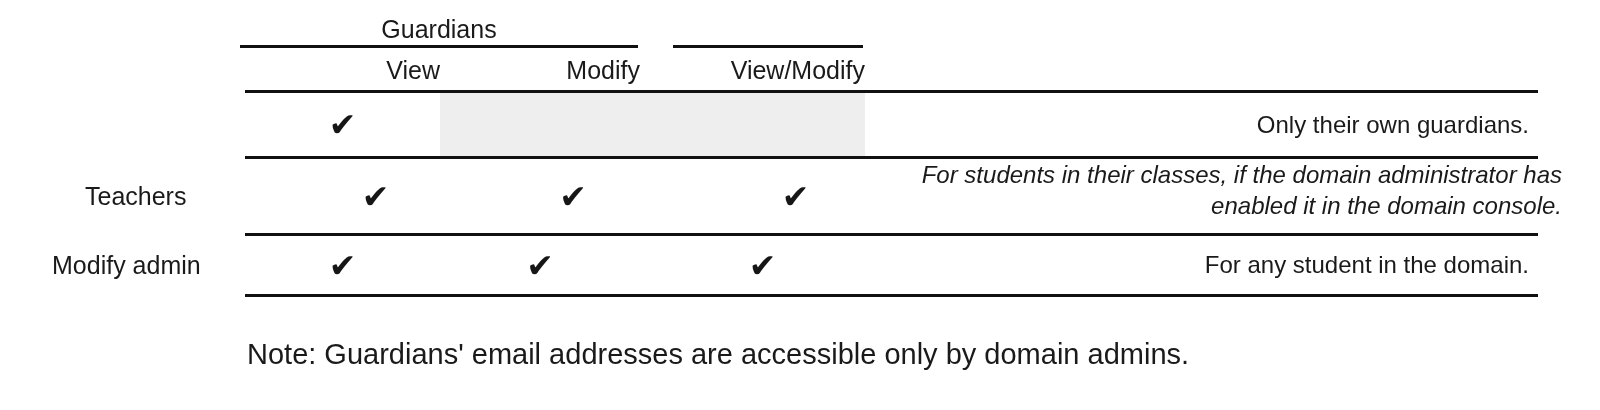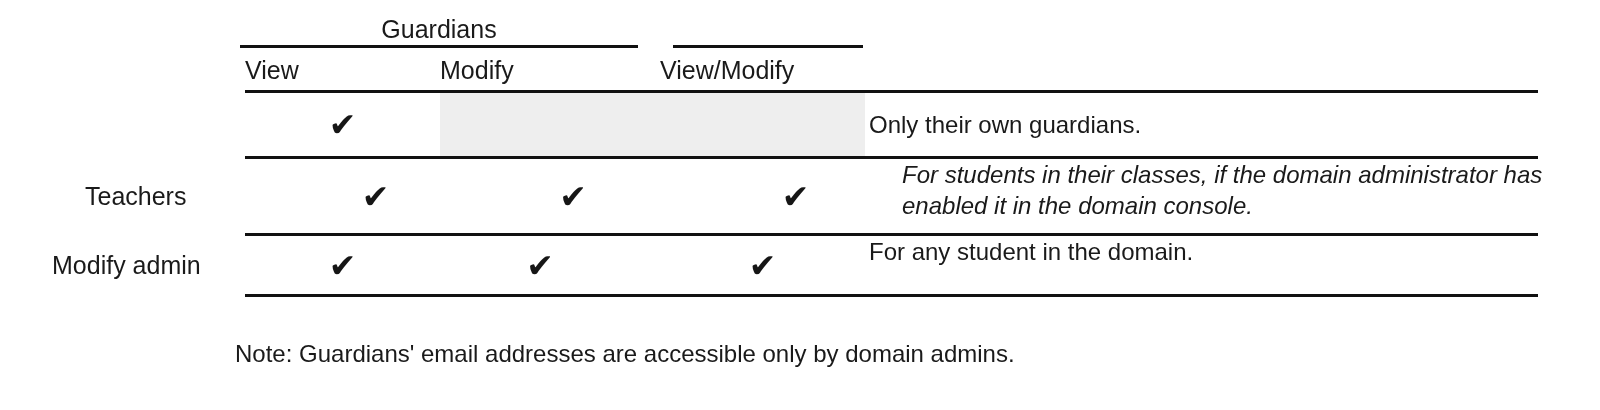--- a/index.html
+++ b/index.html
@@ -53,21 +53,21 @@
   .subhead-row {
     position: absolute;
     left: 0;
     top: 54px;
     width: 1600px;
     height: 34px;
   }
   .subhead {
     position: absolute;
     top: 0;
-    text-align: left;
+    text-align: right;
     font-size: 25px;
     line-height: 32px;
     white-space: nowrap;
   }
   .subhead.view       { left: 245px; width: 195px; }
   .subhead.modify     { left: 440px; width: 200px; }
   .subhead.viewmodify { left: 660px; width: 205px; }
 
   
   .rule {
@@ -138,31 +138,32 @@
     color: #161616;
   }
 
   .cell-note {
     position: absolute;
     left: 869px;
     width: 660px;
     top: 0;
     font-size: 24px;
     line-height: 31px;
+    text-align: right;
   }
   .row.r-students .cell-note { padding-top: 16px; }
   .row.r-teachers .cell-note { padding-top: 0; font-style: italic; }
-  .row.r-admin    .cell-note { }
+  .row.r-admin    .cell-note { padding-top: 13px; }
 
   
   .footnote {
     position: absolute;
-    left: 235px;
+    left: 247px;
     top: 338px;
-    font-size: 24px;
+    font-size: 29px;
     line-height: 32px;
     white-space: nowrap;
   }
 </style>
 </head>
 <body>
 
 <div class="sheet">
 
   <div class="group-header-row">

